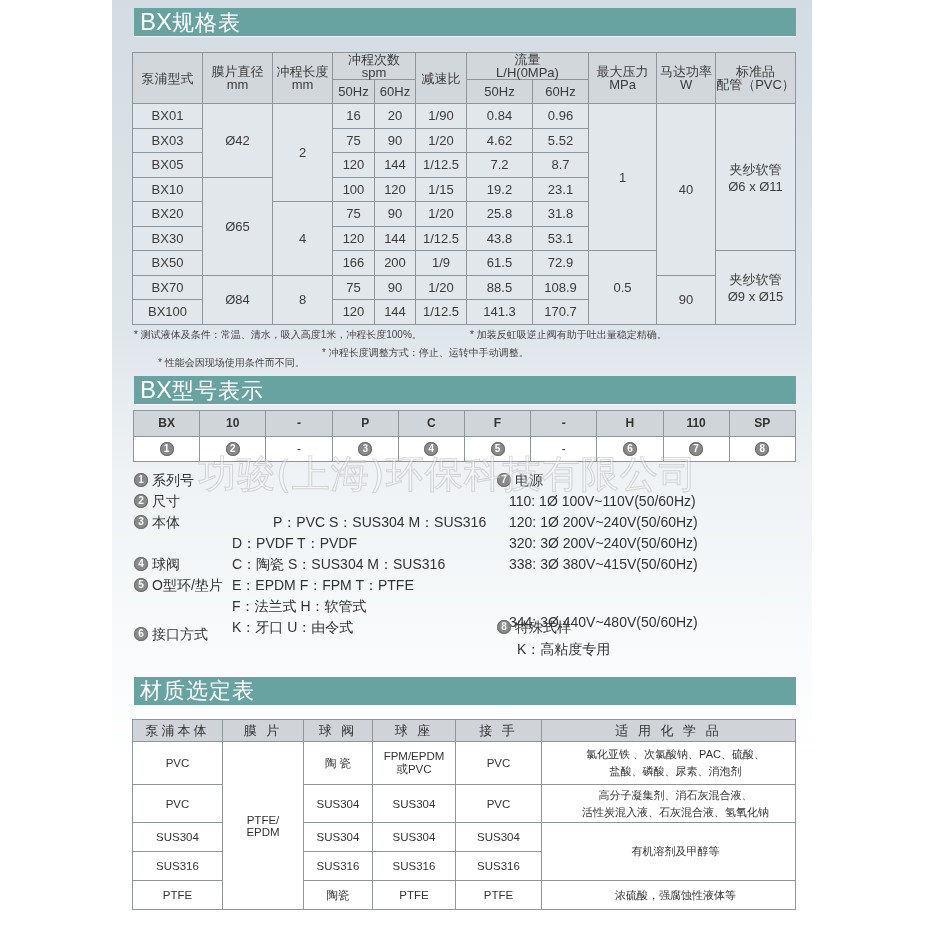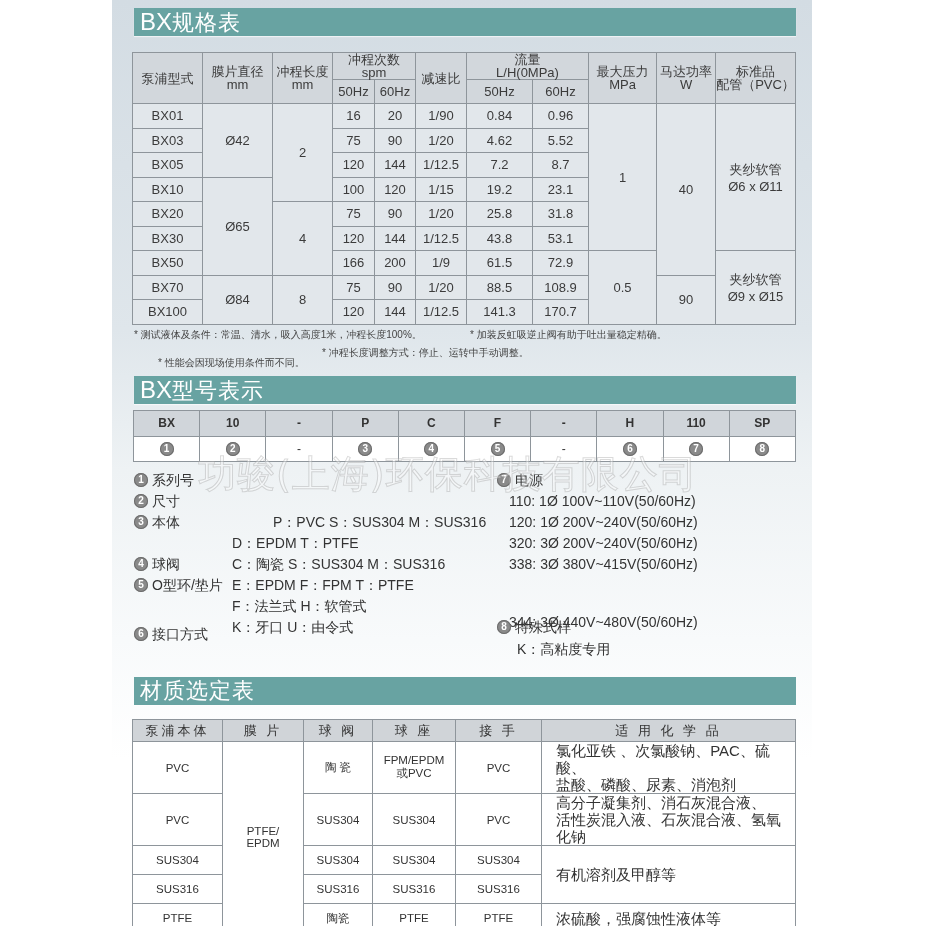--- a/index.html
+++ b/index.html
@@ -52,21 +52,21 @@
   .watermark {
     position: absolute; left: 198px; top: 449px; font-size: 38px; color: rgba(255,255,255,0.35);
     -webkit-text-stroke: 1px rgba(150,150,150,0.35); white-space: nowrap; letter-spacing: 1px;
     font-family: "DejaVu Sans", sans-serif; pointer-events: none;
   }
 
   
   #mat { left: 132px; top: 719px; width: 663px; font-size: 11.5px; color: #333; }
   #mat th { background: #d0d4d8; height: 22px; font-size: 13px; letter-spacing: 3px; }
   #mat td { background: #ffffff; padding: 0; }
-  #mat td.chem { text-align: left; padding-left: 14px; line-height: 17px; font-size: 15px; }
+  #mat td.chem { text-align: center; padding-left: 14px; line-height: 17px; font-size: 11px; }
 </style>
 </head>
 <body>
 
 <div class="panel"></div>
 
 <div class="section-bar" style="top:8px;">
   <span class="bx">BX</span><span>规格表</span>
 </div>
 
@@ -242,21 +242,21 @@
   <div class="row" style="top:0; left:0;">
     <span class="num">1</span><span>系列号</span>
   </div>
   <div class="row" style="top:21px; left:0;">
     <span class="num">2</span><span>尺寸</span>
   </div>
   <div class="row" style="top:42px; left:0;">
     <span class="num">3</span><span>本体</span>
   </div>
   <div class="row" style="top:42px; left:98px;margin-left:41px;">P：PVC    S：SUS304  M：SUS316</div>
-  <div class="row" style="top:63px; left:98px;">D：EPDM   T：PTFE</div>
+  <div class="row" style="top:63px; left:98px;">D：PVDF   T：PVDF</div>
   <div class="row" style="top:84px; left:0;">
     <span class="num">4</span><span>球阀</span>
   </div>
   <div class="row" style="top:84px; left:98px;">C：陶瓷    S：SUS304  M：SUS316</div>
   <div class="row" style="top:105px; left:0;">
     <span class="num">5</span><span>O型环/垫片</span>
   </div>
   <div class="row" style="top:105px; left:98px;">E：EPDM  F：FPM     T：PTFE</div>
   <div class="row" style="top:126px; left:0;margin-top:28px;">
     <span class="num">6</span><span>接口方式</span>

